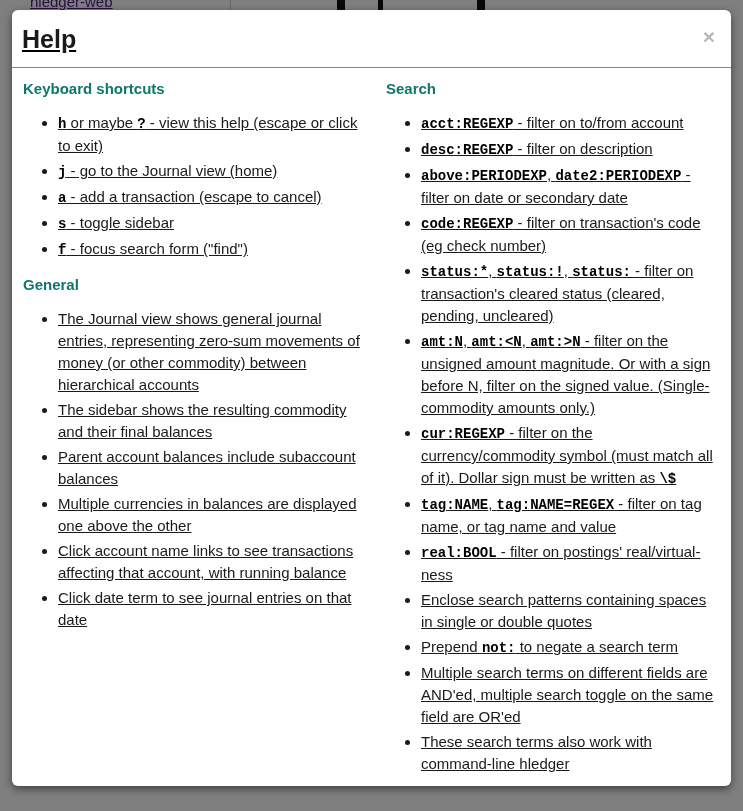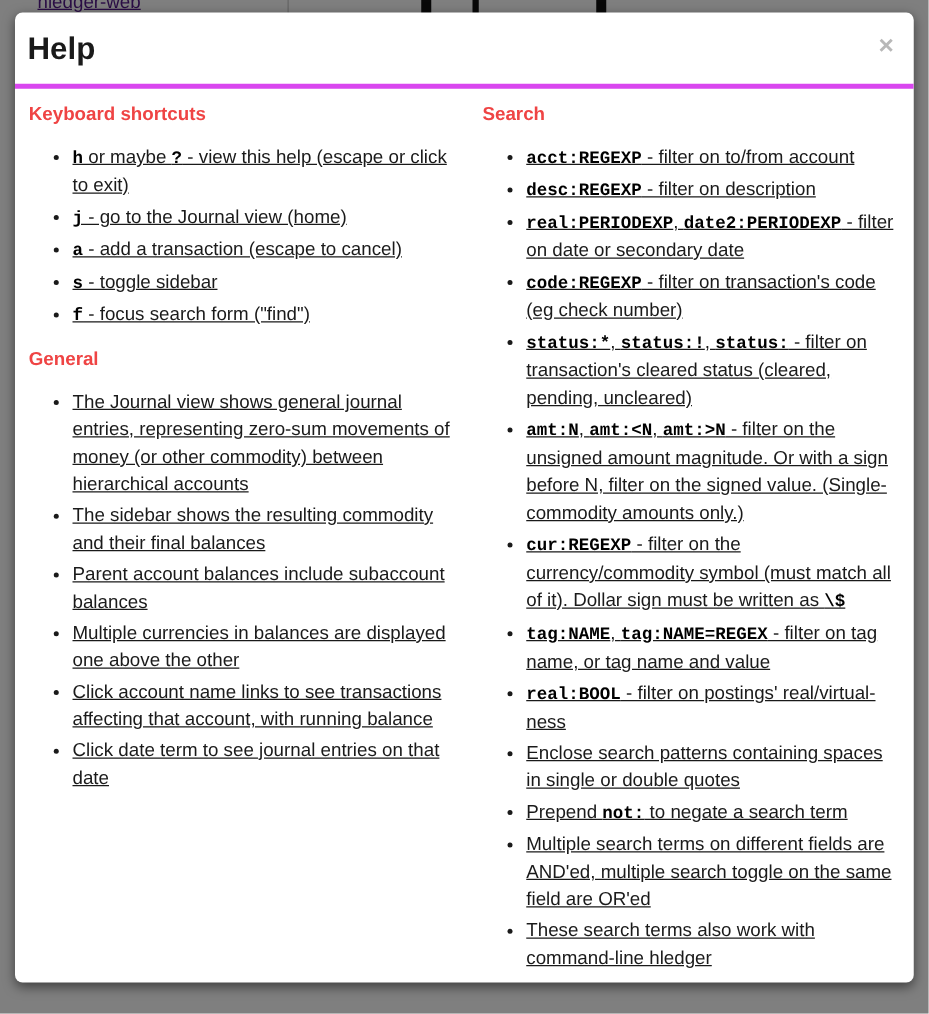--- a/index.html
+++ b/index.html
@@ -31,40 +31,41 @@
 
   
   .modal-box {
     position: absolute; left: 12px; right: 12px; top: 10px; height: 776px;
     background: #ffffff; border-radius: 6px;
     box-shadow: 0 3px 9px rgba(0,0,0,0.5);
     overflow: hidden;
   }
   .modal-header {
     padding: 13px 10px 11px 10px;
-    border-bottom: 4px solid #d946ef;
+    border-bottom: 1px solid #d946ef;
     position: relative;
+    text-decoration: underline;
   }
   .modal-title {
     margin: 0; font-size: 25px; line-height: 33px; font-weight: bold; color: #1a1a1a;
   }
   .close-btn {
     position: absolute; top: 16px; right: 16px;
     background: none; border: none; padding: 0; cursor: pointer;
     font-size: 21px; font-weight: bold; line-height: 1; color: #b8b8b8;
     font-family: "Liberation Sans", sans-serif;
   }
   .modal-body {
     padding: 11px 10px 20px 11px;
     display: flex; align-items: flex-start;
   }
   .col { flex: 1 1 50%; min-width: 0; color: #222; }
   .col.right { padding-left: 14px; }
   .section-heading {
-    margin: 0 0 13px 0; font-size: 15px; font-weight: bold; color: #ef4444;
+    margin: 0 0 13px 0; font-size: 15px; font-weight: bold; color: #0f766e;
     line-height: 20px;
   }
   .section-heading.spaced { margin-top: 14px; }
   ul.help-list {
     margin: 0 0 14px 0; padding: 0 0 0 35px;
     font-size: 15px; color: #1a1a1a;
   }
   ul.help-list li { line-height: 22px; margin-bottom: 3px; text-decoration: underline; }
   code {
     font-family: "Liberation Mono", "DejaVu Sans Mono", monospace;
@@ -110,21 +111,21 @@
             <li>Multiple currencies in balances are displayed one above the other</li>
             <li>Click account name links to see transactions affecting that account, with running balance</li>
             <li>Click date term to see journal entries on that date</li>
           </ul>
       </div>
       <div class="col right">
         <h4 class="section-heading">Search</h4>
         <ul class="help-list">
             <li><code>acct:REGEXP</code> - filter on to/from account</li>
             <li><code>desc:REGEXP</code> - filter on description</li>
-            <li><code>real:PERIODEXP</code>, <code>date2:PERIODEXP</code> - filter on date or secondary date</li>
+            <li><code>above:PERIODEXP</code>, <code>date2:PERIODEXP</code> - filter on date or secondary date</li>
             <li><code>code:REGEXP</code> - filter on transaction's code (eg check number)</li>
             <li><code>status:*</code>, <code>status:!</code>, <code>status:</code> - filter on transaction's cleared status (cleared, pending, uncleared)</li>
             <li><code>amt:N</code>, <code>amt:&lt;N</code>, <code>amt:&gt;N</code> - filter on the unsigned amount magnitude. Or with a sign before N, filter on the signed value. (Single-commodity amounts only.)</li>
             <li><code>cur:REGEXP</code> - filter on the currency/commodity symbol (must match all of it). Dollar sign must be written as <code>\$</code></li>
             <li><code>tag:NAME</code>, <code>tag:NAME=REGEX</code> - filter on tag name, or tag name and value</li>
             <li><code>real:BOOL</code> - filter on postings' real/virtual-ness</li>
             <li>Enclose search patterns containing spaces in single or double quotes</li>
             <li>Prepend <code>not:</code> to negate a search term</li>
             <li>Multiple search terms on different fields are AND'ed, multiple search toggle on the same field are OR'ed</li>
             <li>These search terms also work with command-line hledger</li>

